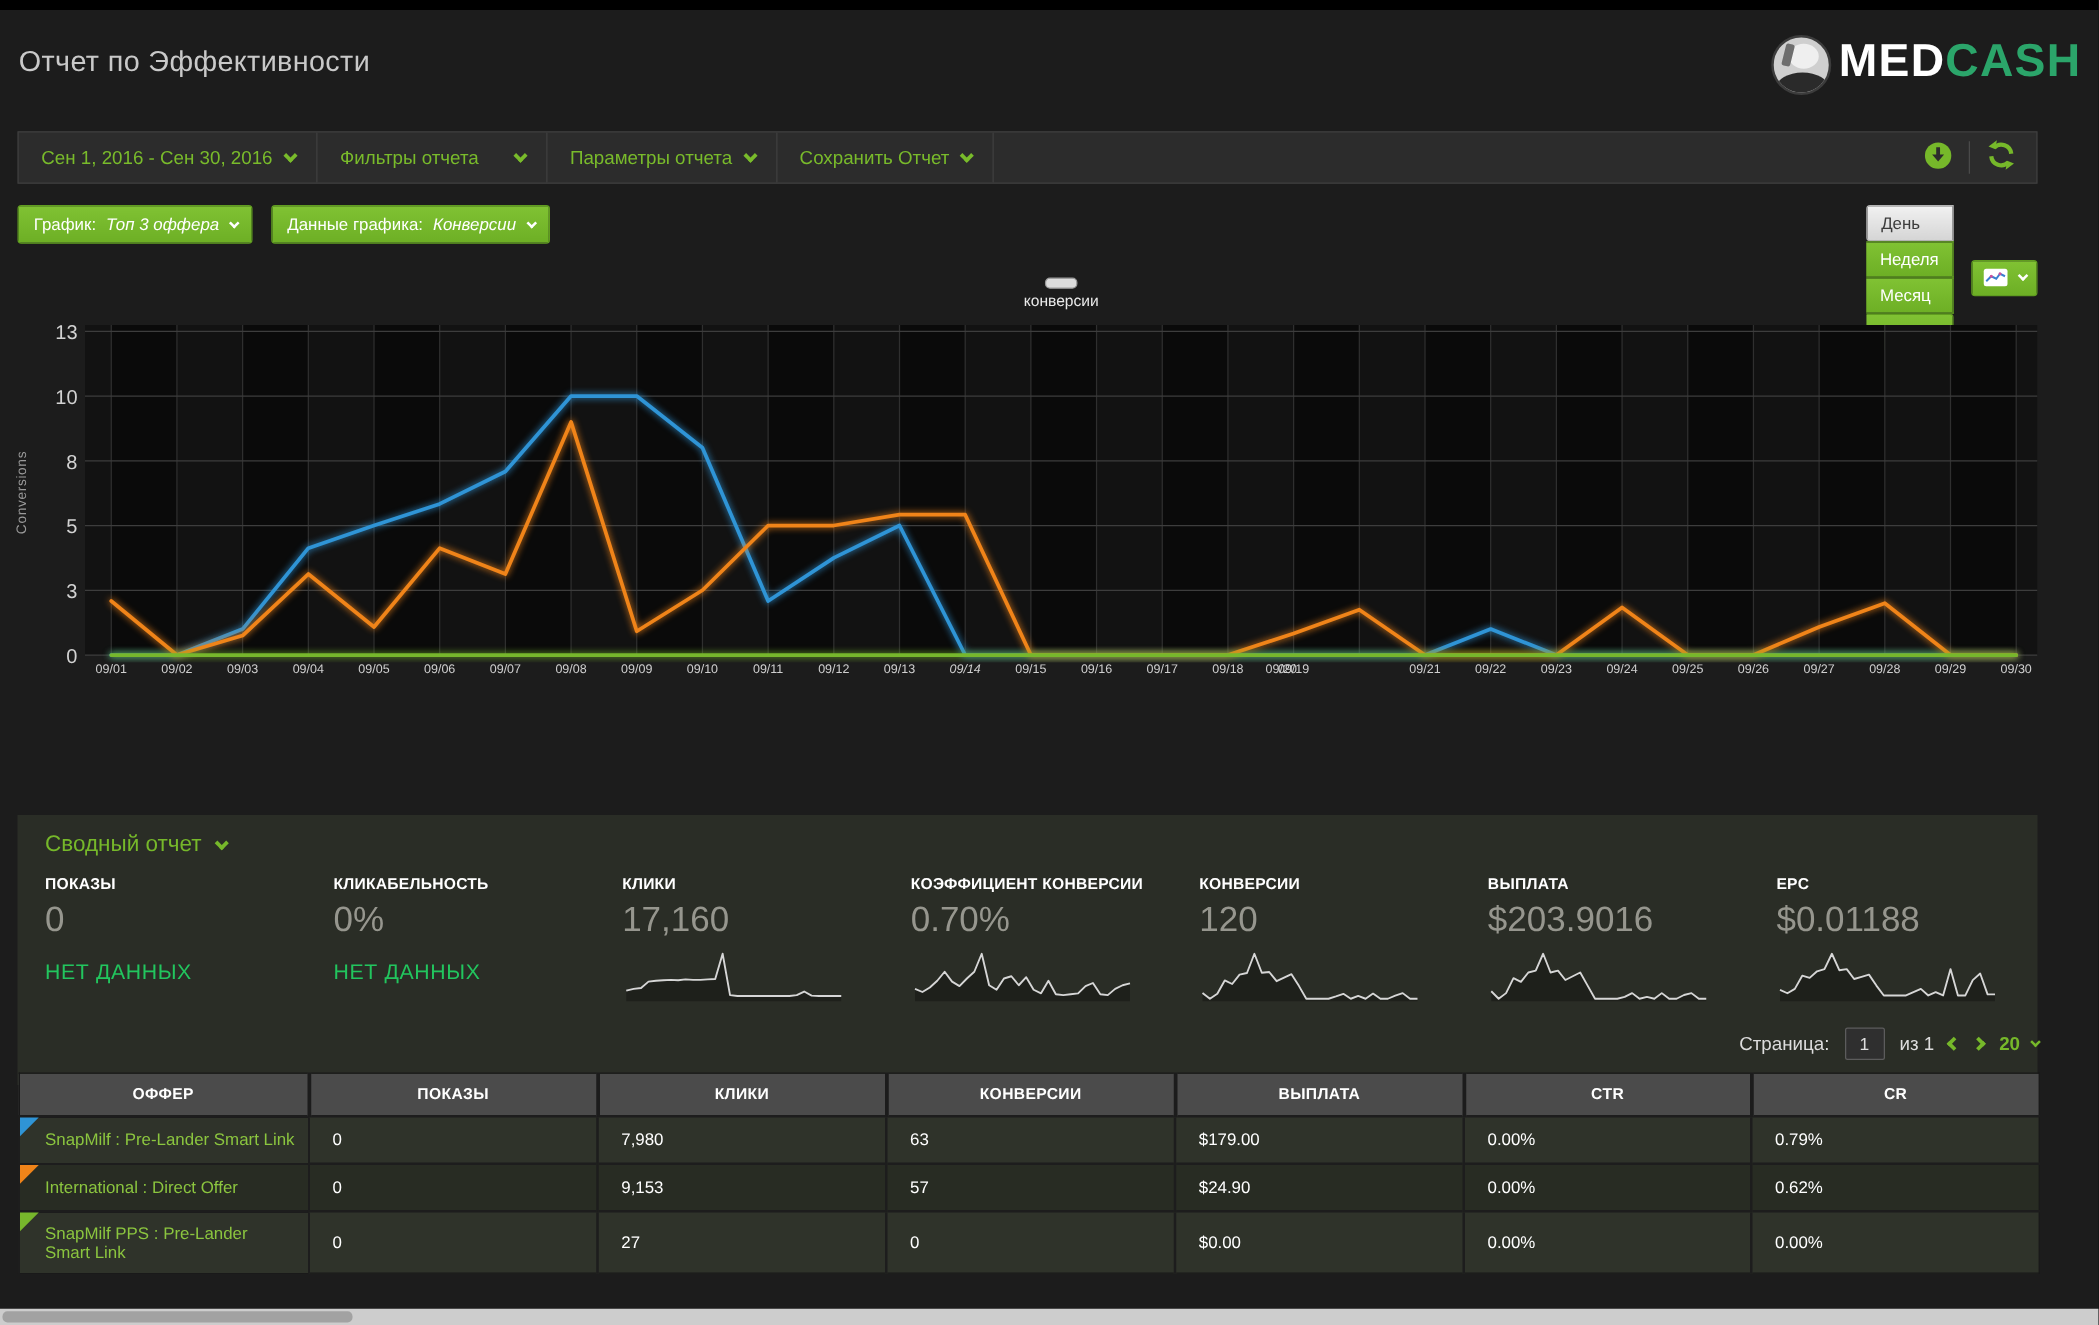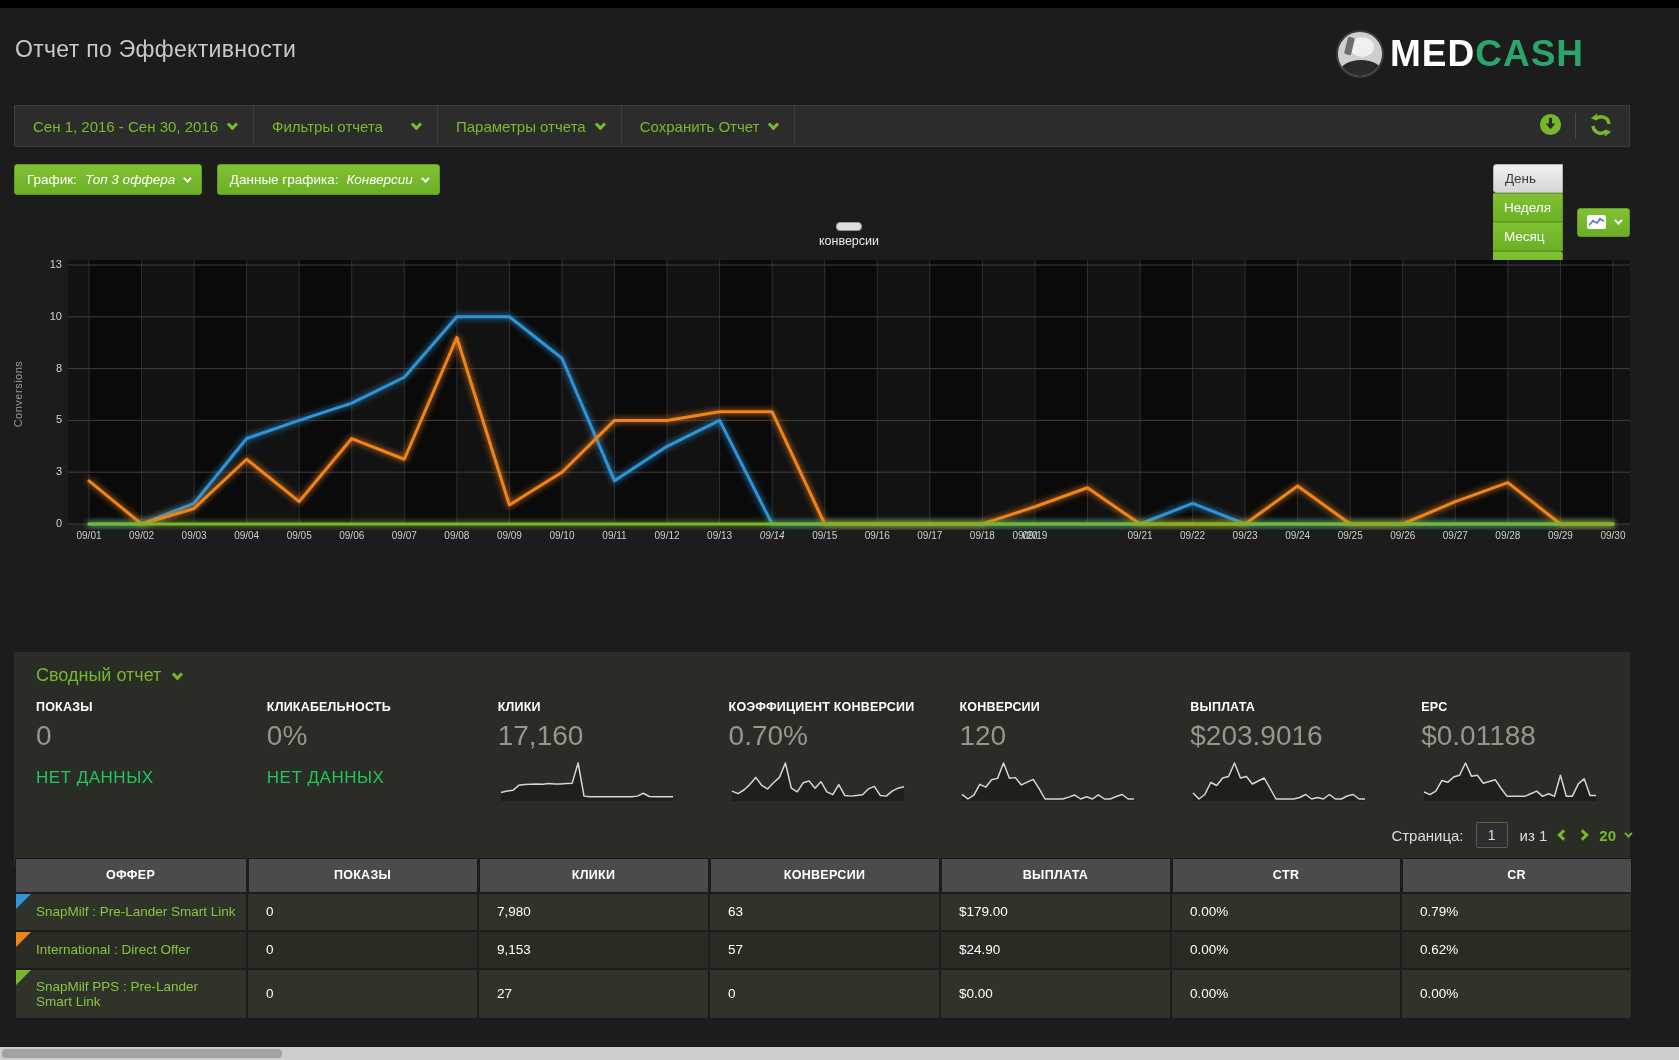--- a/index.html
+++ b/index.html
@@ -5,21 +5,21 @@
   * { margin:0; padding:0; box-sizing:border-box; }
   html,body { background:#111; }
   body { font-family:"Liberation Sans", sans-serif; }
   #app { position:relative; width:1679px; height:1060px; background:#1c1c1c; overflow:hidden; }
 
   .topstrip { position:absolute; left:0; top:0; width:1679px; height:8px; background:#000; }
 
   .page-title { position:absolute; left:15px; top:36px; font-size:23px; color:#c9c9c9; font-weight:400; letter-spacing:.3px; }
 
   
-  .brand { position:absolute; left:1336px; top:28px; height:52px; display:flex; align-items:center; }
+  .brand { position:absolute; left:1417px; top:28px; height:52px; display:flex; }
   .brand-avatar { width:48px; height:48px; border-radius:50%; background:#cfcfcf; border:2px solid #3c3c3c; position:relative; overflow:hidden; }
   .brand-avatar .suit { position:absolute; bottom:-8px; left:2px; width:42px; height:24px; background:#2a2a2a; border-radius:50% 50% 0 0; }
   .brand-avatar .face { position:absolute; top:5px; left:12px; width:24px; height:20px; background:#efefef; border-radius:50%; }
   .brand-avatar .gun { position:absolute; top:5px; left:8px; width:7px; height:18px; background:#6e6e6e; transform:rotate(14deg); border-radius:2px; }
   .brand-text { font-size:37px; font-weight:700; letter-spacing:1px; margin-left:6px; }
   .brand-text .med { color:#fff; }
   .brand-text .cash { color:#2ba56a; }
 
   
   .chev { display:inline-block; width:8px; height:8px; border-right:3px solid currentColor; border-bottom:3px solid currentColor; transform:rotate(45deg) translateY(-2px); }
@@ -50,21 +50,21 @@
   .charttype-btn { height:29px; padding:0 9px; display:flex; align-items:center; gap:8px; background:linear-gradient(#80c233,#6daf25);
     border:1px solid #609d20; border-radius:3px; color:#fff; cursor:pointer; }
   .mini-chart { width:19px; height:14px; background:#fff; border-radius:2px; display:block; }
 
   
   .chart-wrap { position:absolute; left:0; top:238px; width:1679px; height:330px; }
   .legend { position:absolute; left:849px; top:-16px; transform:translateX(-50%); display:flex; flex-direction:column; align-items:center; cursor:pointer; }
   .legend-pill { width:26px; height:9px; background:#dcdcdc; border-radius:4px; border:1px solid #9a9a9a; }
   .legend-label { margin-top:3px; font-size:12.5px; color:#eaeaea; }
   .y-title { position:absolute; left:-42px; top:150px; width:120px; text-align:center; transform:rotate(-90deg); font-size:11px; color:#9a9a9a; letter-spacing:.5px; }
-  .y-tick { position:absolute; width:28px; left:34px; text-align:right; font-size:11px; color:#d2d2d2; }
+  .y-tick { position:absolute; width:28px; left:34px; text-align:right; font-size:16px; color:#d2d2d2; }
   .x-tick { position:absolute; top:292px; transform:translateX(-50%); font-size:10px; color:#cfcfcf; }
   #plot { position:absolute; left:68px; top:22px; }
 
   
   .summary { position:absolute; left:14px; top:652px; width:1616px; height:216px; background:#2a2d26; }
   .summary-title { position:absolute; left:22px; top:13px; font-size:18px; color:#76b82a; display:flex; align-items:center; gap:11px; cursor:pointer; }
   .cards { position:absolute; left:0; top:48px; width:100%; display:grid; grid-template-columns:repeat(7,1fr); }
   .card { padding-left:22px; }
   .card .lab { font-size:12.5px; font-weight:700; color:#fff; letter-spacing:.2px; }
   .card .val { margin-top:6px; font-size:28px; color:#96968e; }

